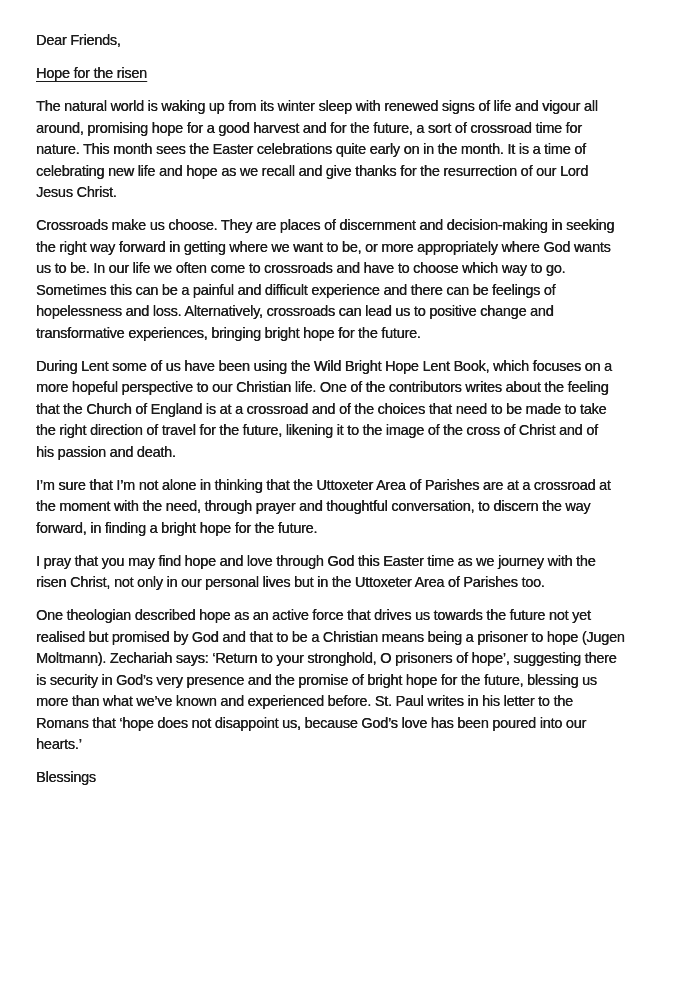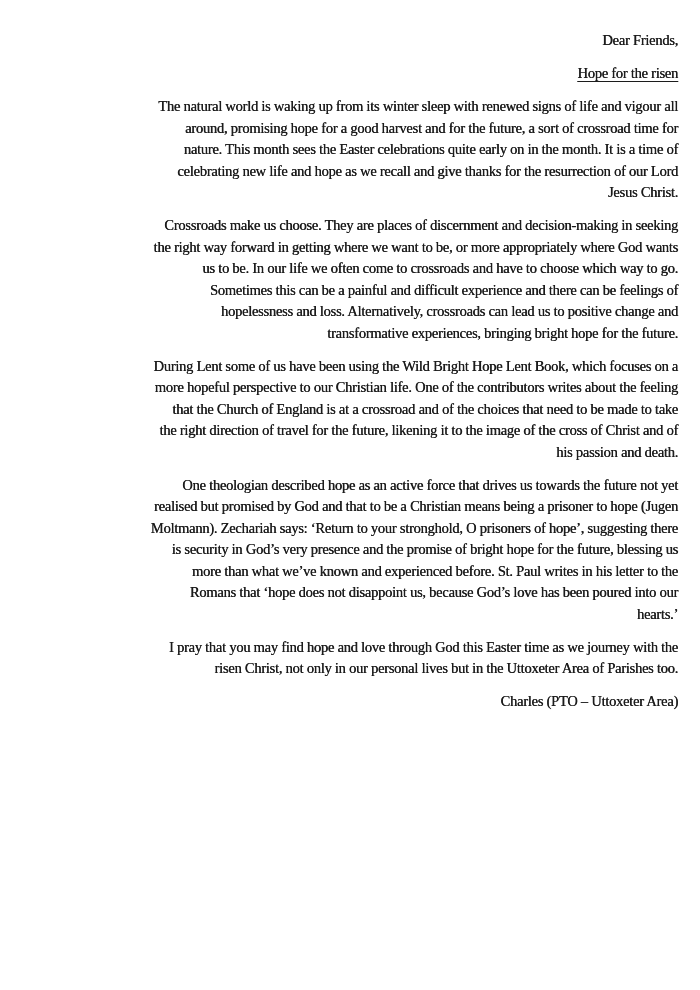--- a/index.html
+++ b/index.html
@@ -9,28 +9,27 @@
   }
   body {
     width: 700px;
     height: 990px;
     overflow: hidden;
   }
   .page {
     box-sizing: border-box;
     width: 700px;
     height: 990px;
-    padding: 30px 22px 0 36px;
+    padding: 30px 8px 0 36px;
     background: #ffffff;
-    font-family: Liberation Serif, serif;
+    font-family: Liberation Sans, sans-serif;
     font-size: 14.5px;
     line-height: 21.5px;
     letter-spacing: -0.25px;
     color: #1c1c1c;
-    text-align: right;
   }
   .page p {
     margin: 0 0 11.5px 0;
     white-space: pre;            
     text-shadow: 0.3px 0 0 currentColor;  
   }
   .letter-heading {
     text-decoration: underline;
     text-decoration-thickness: 1.4px;
     text-underline-offset: 2.5px;
@@ -51,23 +50,26 @@
 the right way forward in getting where we want to be, or more appropriately where God wants
 us to be. In our life we often come to crossroads and have to choose which way to go.
 Sometimes this can be a painful and difficult experience and there can be feelings of
 hopelessness and loss. Alternatively, crossroads can lead us to positive change and
 transformative experiences, bringing bright hope for the future.</p>
   <p>During Lent some of us have been using the Wild Bright Hope Lent Book, which focuses on a
 more hopeful perspective to our Christian life. One of the contributors writes about the feeling
 that the Church of England is at a crossroad and of the choices that need to be made to take
 the right direction of travel for the future, likening it to the image of the cross of Christ and of
 his passion and death.</p>
+  <p>I’m sure that I’m not alone in thinking that the Uttoxeter Area of Parishes are at a crossroad at
+the moment with the need, through prayer and thoughtful conversation, to discern the way
+forward, in finding a bright hope for the future.</p>
+  <p>I pray that you may find hope and love through God this Easter time as we journey with the
+risen Christ, not only in our personal lives but in the Uttoxeter Area of Parishes too.</p>
   <p>One theologian described hope as an active force that drives us towards the future not yet
 realised but promised by God and that to be a Christian means being a prisoner to hope (Jugen
 Moltmann). Zechariah says: ‘Return to your stronghold, O prisoners of hope’, suggesting there
 is security in God’s very presence and the promise of bright hope for the future, blessing us
 more than what we’ve known and experienced before. St. Paul writes in his letter to the
 Romans that ‘hope does not disappoint us, because God’s love has been poured into our
 hearts.’</p>
-  <p>I pray that you may find hope and love through God this Easter time as we journey with the
-risen Christ, not only in our personal lives but in the Uttoxeter Area of Parishes too.</p>
-  <p>Charles (PTO – Uttoxeter Area)</p>
+  <p>Blessings</p>
 </div>
 
 </body></html>

